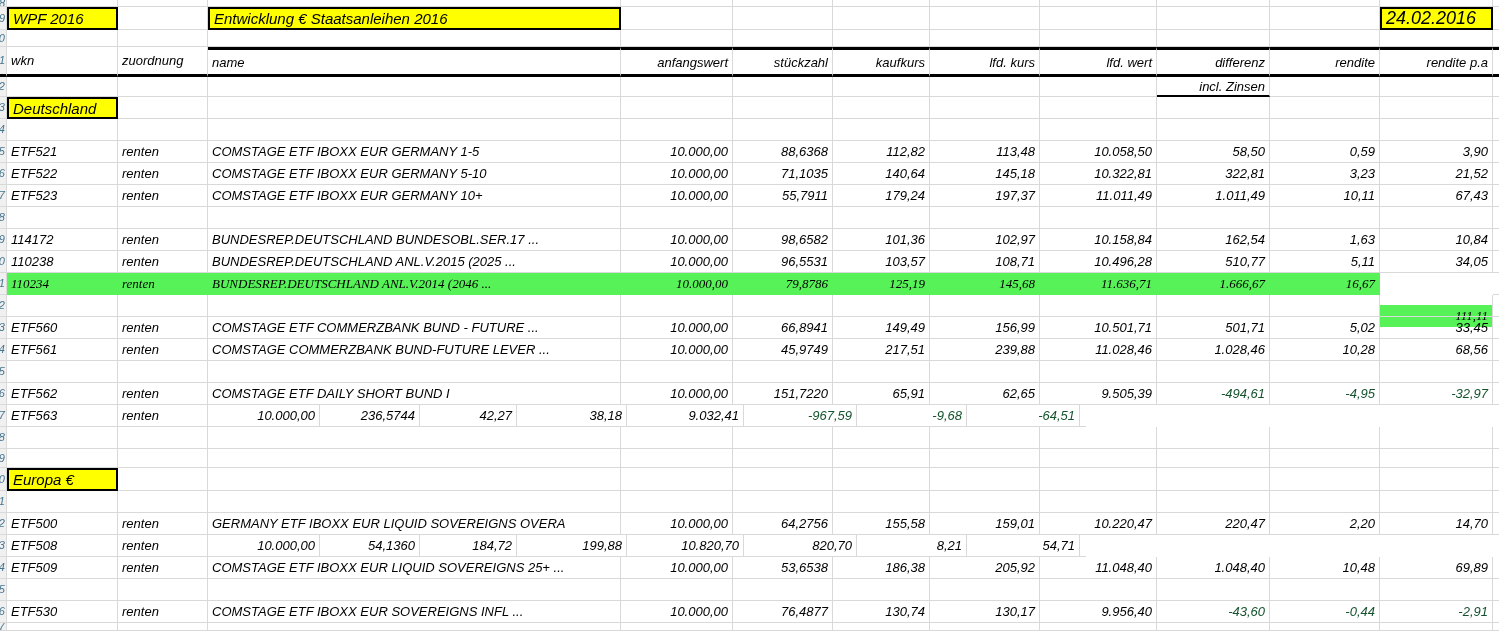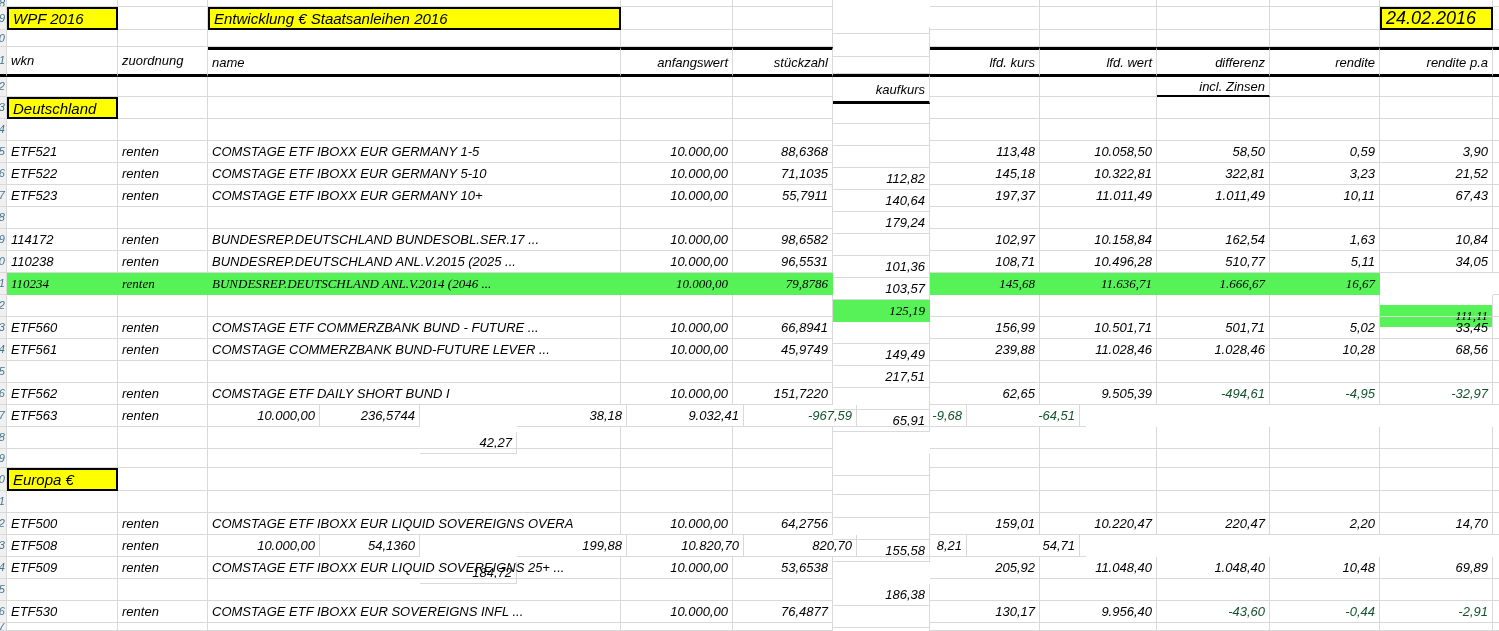--- a/index.html
+++ b/index.html
@@ -24,21 +24,21 @@
     display:flex;
     align-items:center;
     flex:0 0 auto;
   }
   .c0{width:7px;background:#f0f0f0;}
   .c1{width:111px;}
   .c2{width:90px;}
   .c3{width:413px;}
   .c4{width:112px;}
   .c5{width:100px;}
-  .c6{width:97px;margin-top:27px;}
+  .c6{width:97px;}
   .c7{width:110px;}
   .c8{width:117px;}
   .c9{width:113px;}
   .c10{width:110px;}
   .c11{width:113px;}
   .c12{width:6px;border-right:none;}
   .left{justify-content:flex-start;padding-left:4px;}
   .right{justify-content:flex-end;padding-right:4px;}
   .rownum{
     display:block;width:18px;margin-left:-13px;
@@ -469,21 +469,21 @@
       <div class="cell c10"></div>
       <div class="cell c11"></div>
       <div class="cell c12"></div>
     </div>
     <div class="row" style="height: 22px;">
       <div class="cell c0">
         <span class="rownum">32</span>
       </div>
       <div class="cell c1 left">ETF500</div>
       <div class="cell c2 left">renten</div>
-      <div class="cell c3 left">COMSTAGE ETF IBOXX EUR LIQUID SOVEREIGNS OVERA</div>
+      <div class="cell c3 left">GERMANY ETF IBOXX EUR LIQUID SOVEREIGNS OVERA</div>
       <div class="cell c4 right">10.000,00</div>
       <div class="cell c5 right">64,2756</div>
       <div class="cell c6 right">155,58</div>
       <div class="cell c7 right">159,01</div>
       <div class="cell c8 right">10.220,47</div>
       <div class="cell c9 right">220,47</div>
       <div class="cell c10 right">2,20</div>
       <div class="cell c11 right">14,70</div>
       <div class="cell c12"></div>
     </div>

